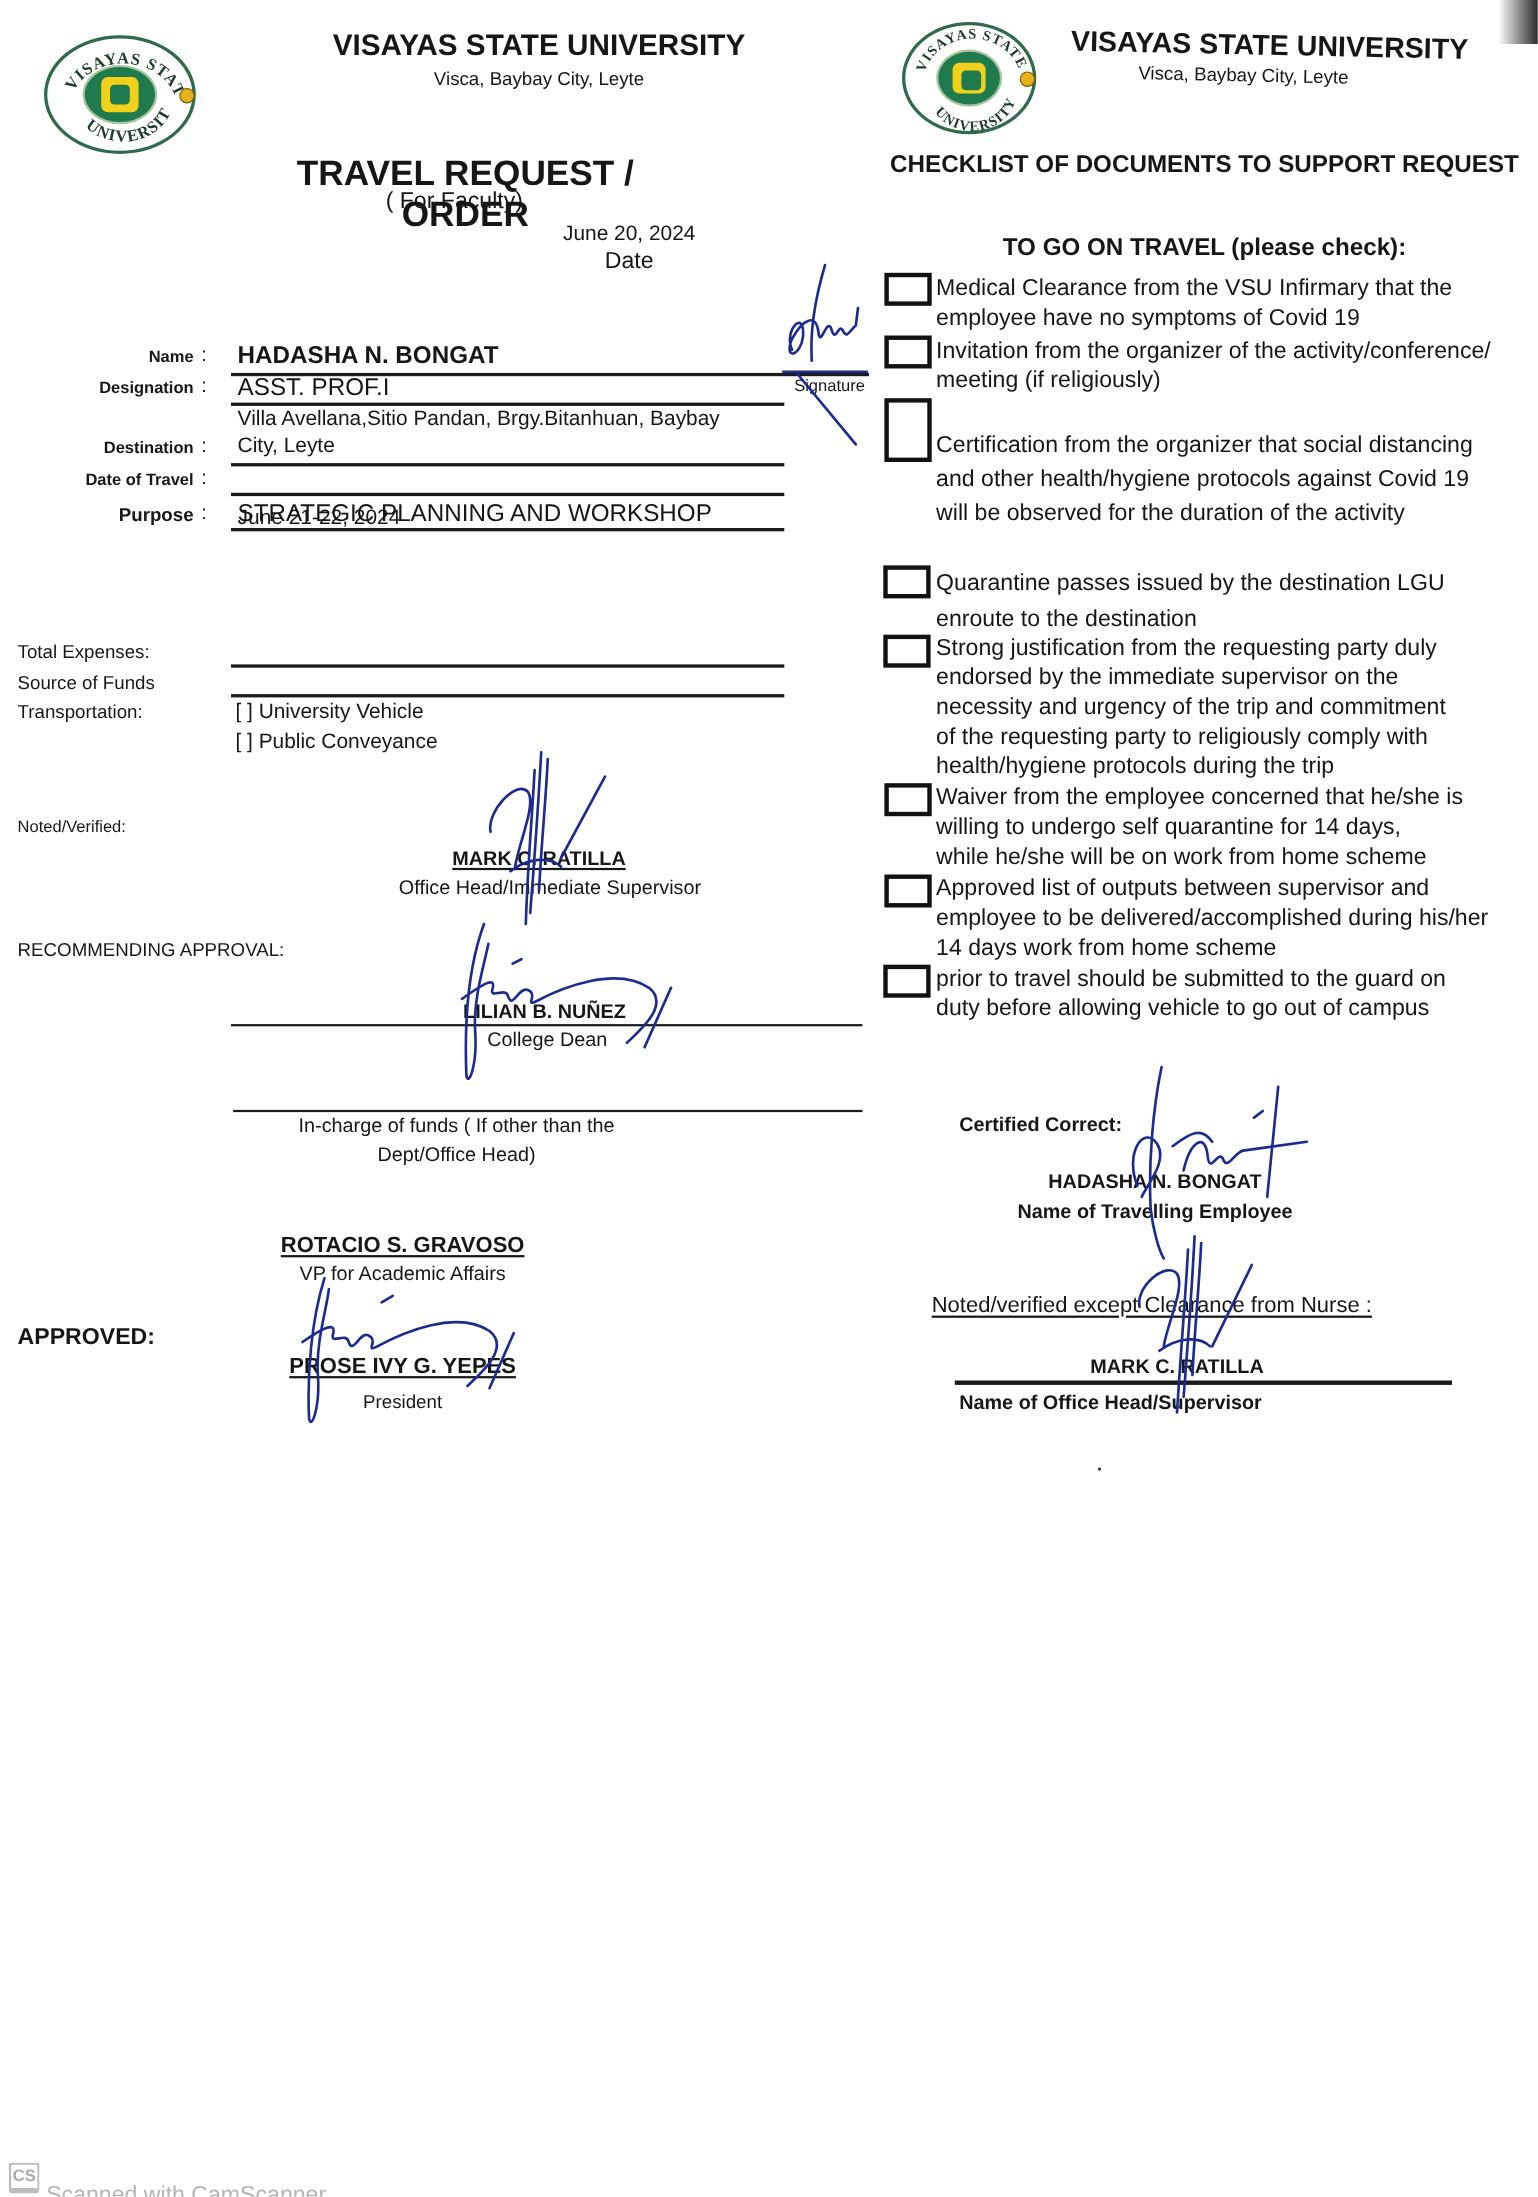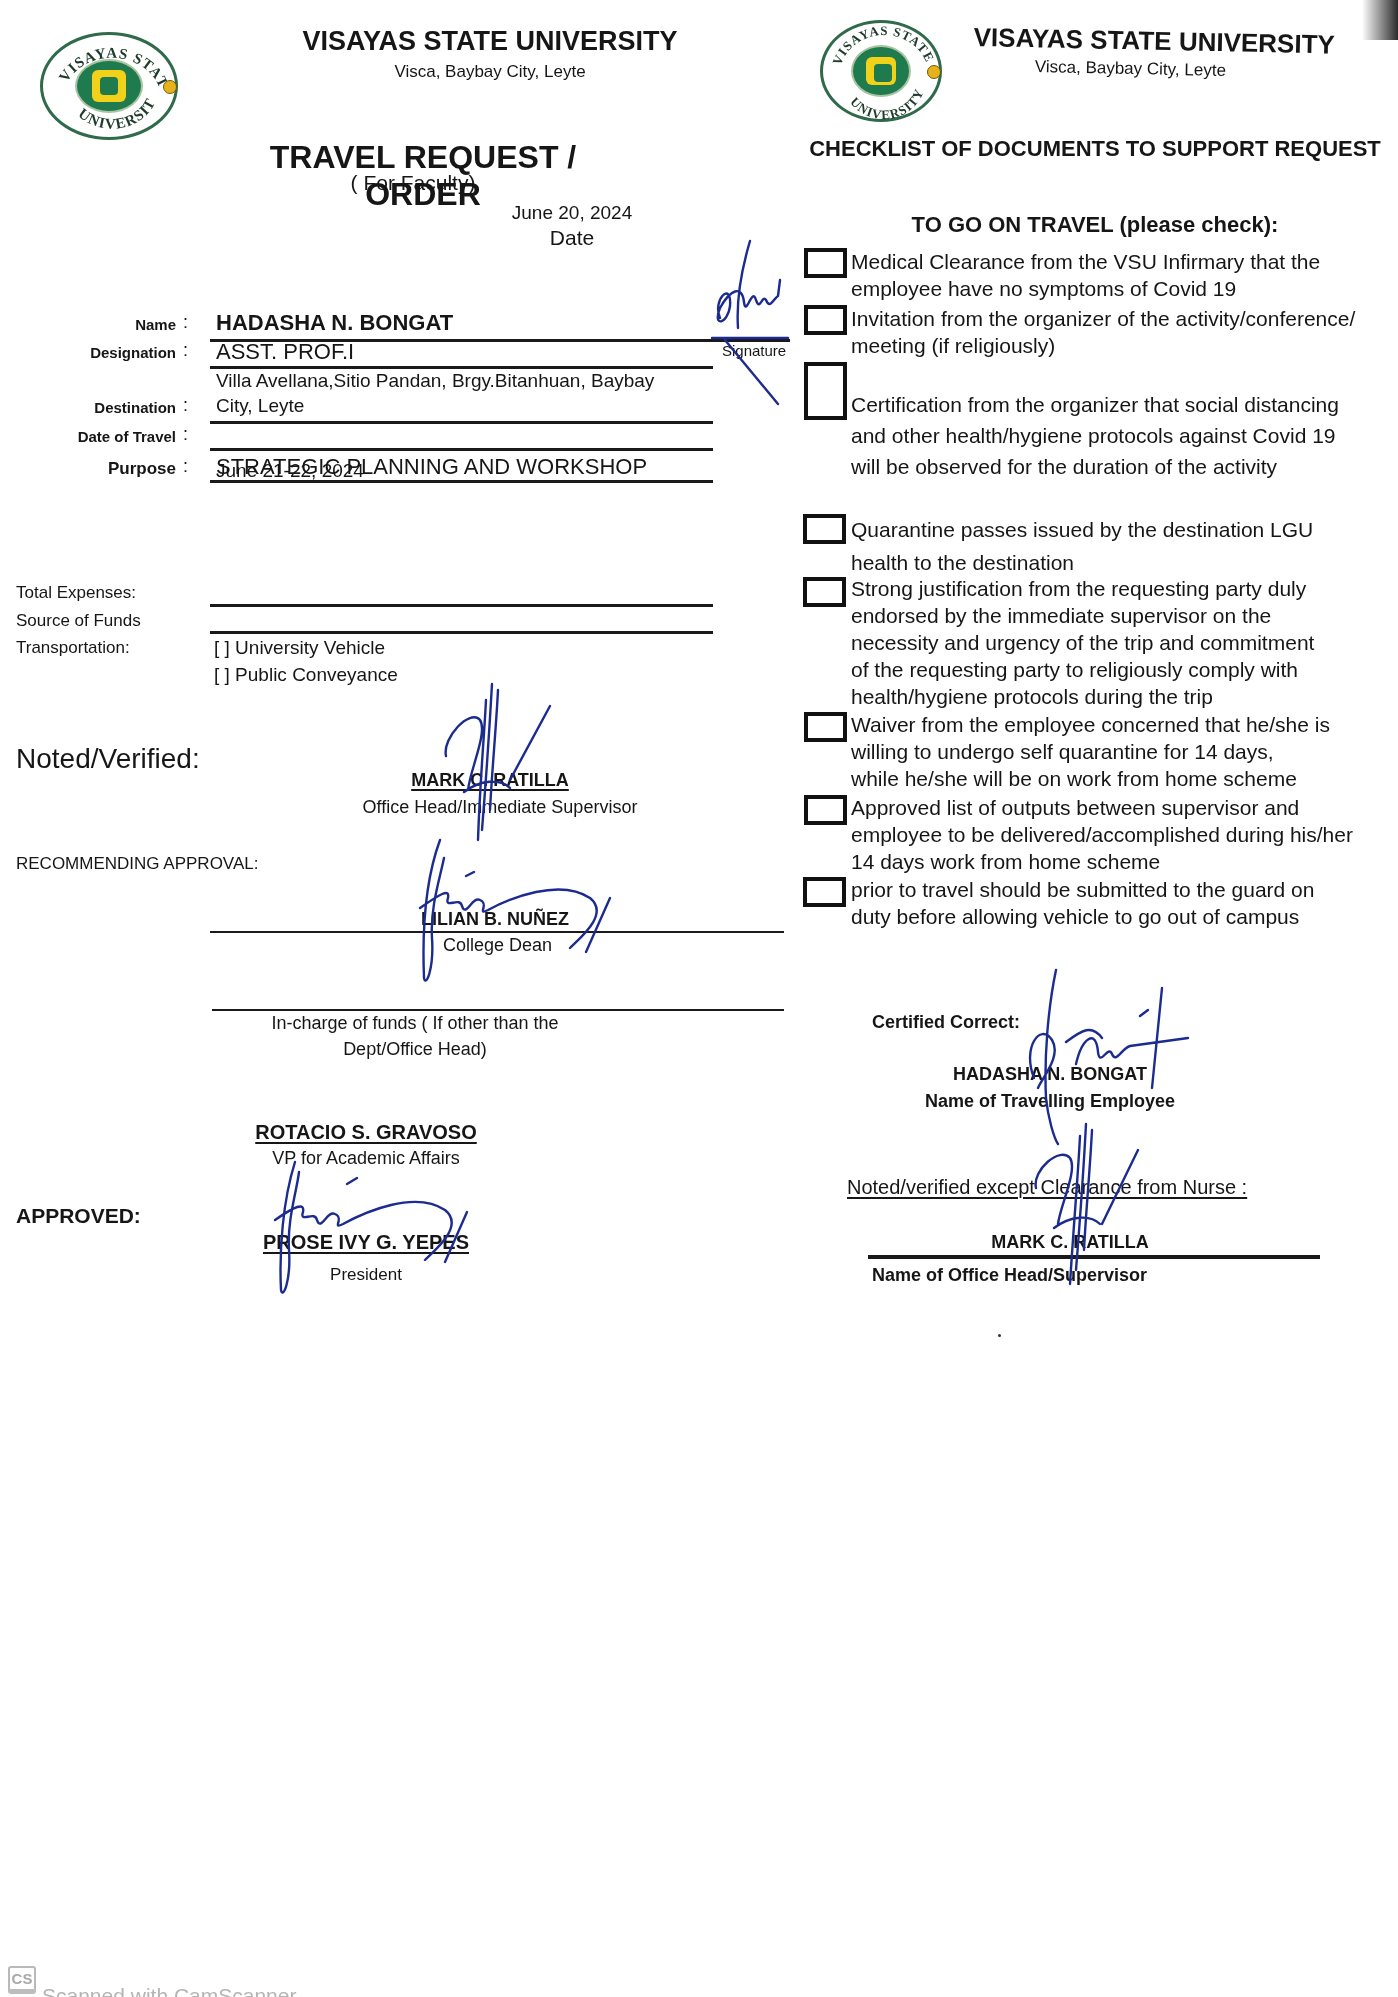--- a/index.html
+++ b/index.html
@@ -89,21 +89,21 @@
 <div class="line" style="left:210px;top:480px;width:503px;"></div>
 
 <div class="abs" style="left:16px;top:583px;font-size:17px;">Total Expenses:</div>
 <div class="line" style="left:210px;top:604px;width:503px;"></div>
 <div class="abs" style="left:16px;top:611px;font-size:17px;">Source of Funds</div>
 <div class="line" style="left:210px;top:631px;width:503px;"></div>
 <div class="abs" style="left:16px;top:638px;font-size:17px;">Transportation:</div>
 <div class="abs" style="left:214px;top:637px;font-size:19px;">[ ] University Vehicle</div>
 <div class="abs" style="left:214px;top:664px;font-size:19px;">[ ] Public Conveyance</div>
 
-<div class="abs" style="left:16px;top:743px;font-size:28px;">Noted/Verified:</div>
+<div class="abs" style="left:16px;top:743px;font-size:15px;">Noted/Verified:</div>
 <div class="abs b c under" style="left:390px;top:770px;width:200px;font-size:18px;">MARK C. RATILLA</div>
 <div class="abs c" style="left:330px;top:797px;width:340px;font-size:18px;">Office Head/Immediate Supervisor</div>
 
 <div class="abs" style="left:16px;top:854px;font-size:17px;">RECOMMENDING APPROVAL:</div>
 <div class="abs b" style="left:421px;top:909px;font-size:18px;">LILIAN B. NUÑEZ</div>
 <div class="line" style="left:210px;top:931px;width:574px;height:2px;"></div>
 <div class="abs" style="left:443px;top:935px;font-size:18px;">College Dean</div>
 
 <div class="line" style="left:212px;top:1009px;width:572px;height:2px;"></div>
 <div class="abs c" style="left:230px;top:1013px;width:370px;font-size:18px;">In-charge of  funds ( If other than the</div>
@@ -153,21 +153,21 @@
   <div class="chk tall" style="left:804px;top:362px;"></div>
   <div class="item" style="top:389px;line-height:31px;">
     <div>Certification from the organizer that social distancing</div>
       <div>and other health/hygiene protocols against Covid 19</div>
     <div>will be observed for the duration of the activity</div>
   </div>
 
   <div class="chk" style="left:803px;top:514px;"></div>
   <div class="item" style="top:513px;line-height:33px;">
     <div>Quarantine passes issued by the destination LGU</div>
-      <div>health to the destination</div>
+      <div>enroute to the destination</div>
   </div>
 
   <div class="chk" style="left:803px;top:577px;"></div>
   <div class="item" style="top:575px;">
     <div>Strong justification from the requesting party duly</div>
       <div>endorsed by the immediate supervisor on the</div>
     <div>necessity and urgency of the trip and commitment</div>
       <div>of the requesting party to religiously comply with</div>
     <div>health/hygiene protocols during the trip</div>
   </div>

